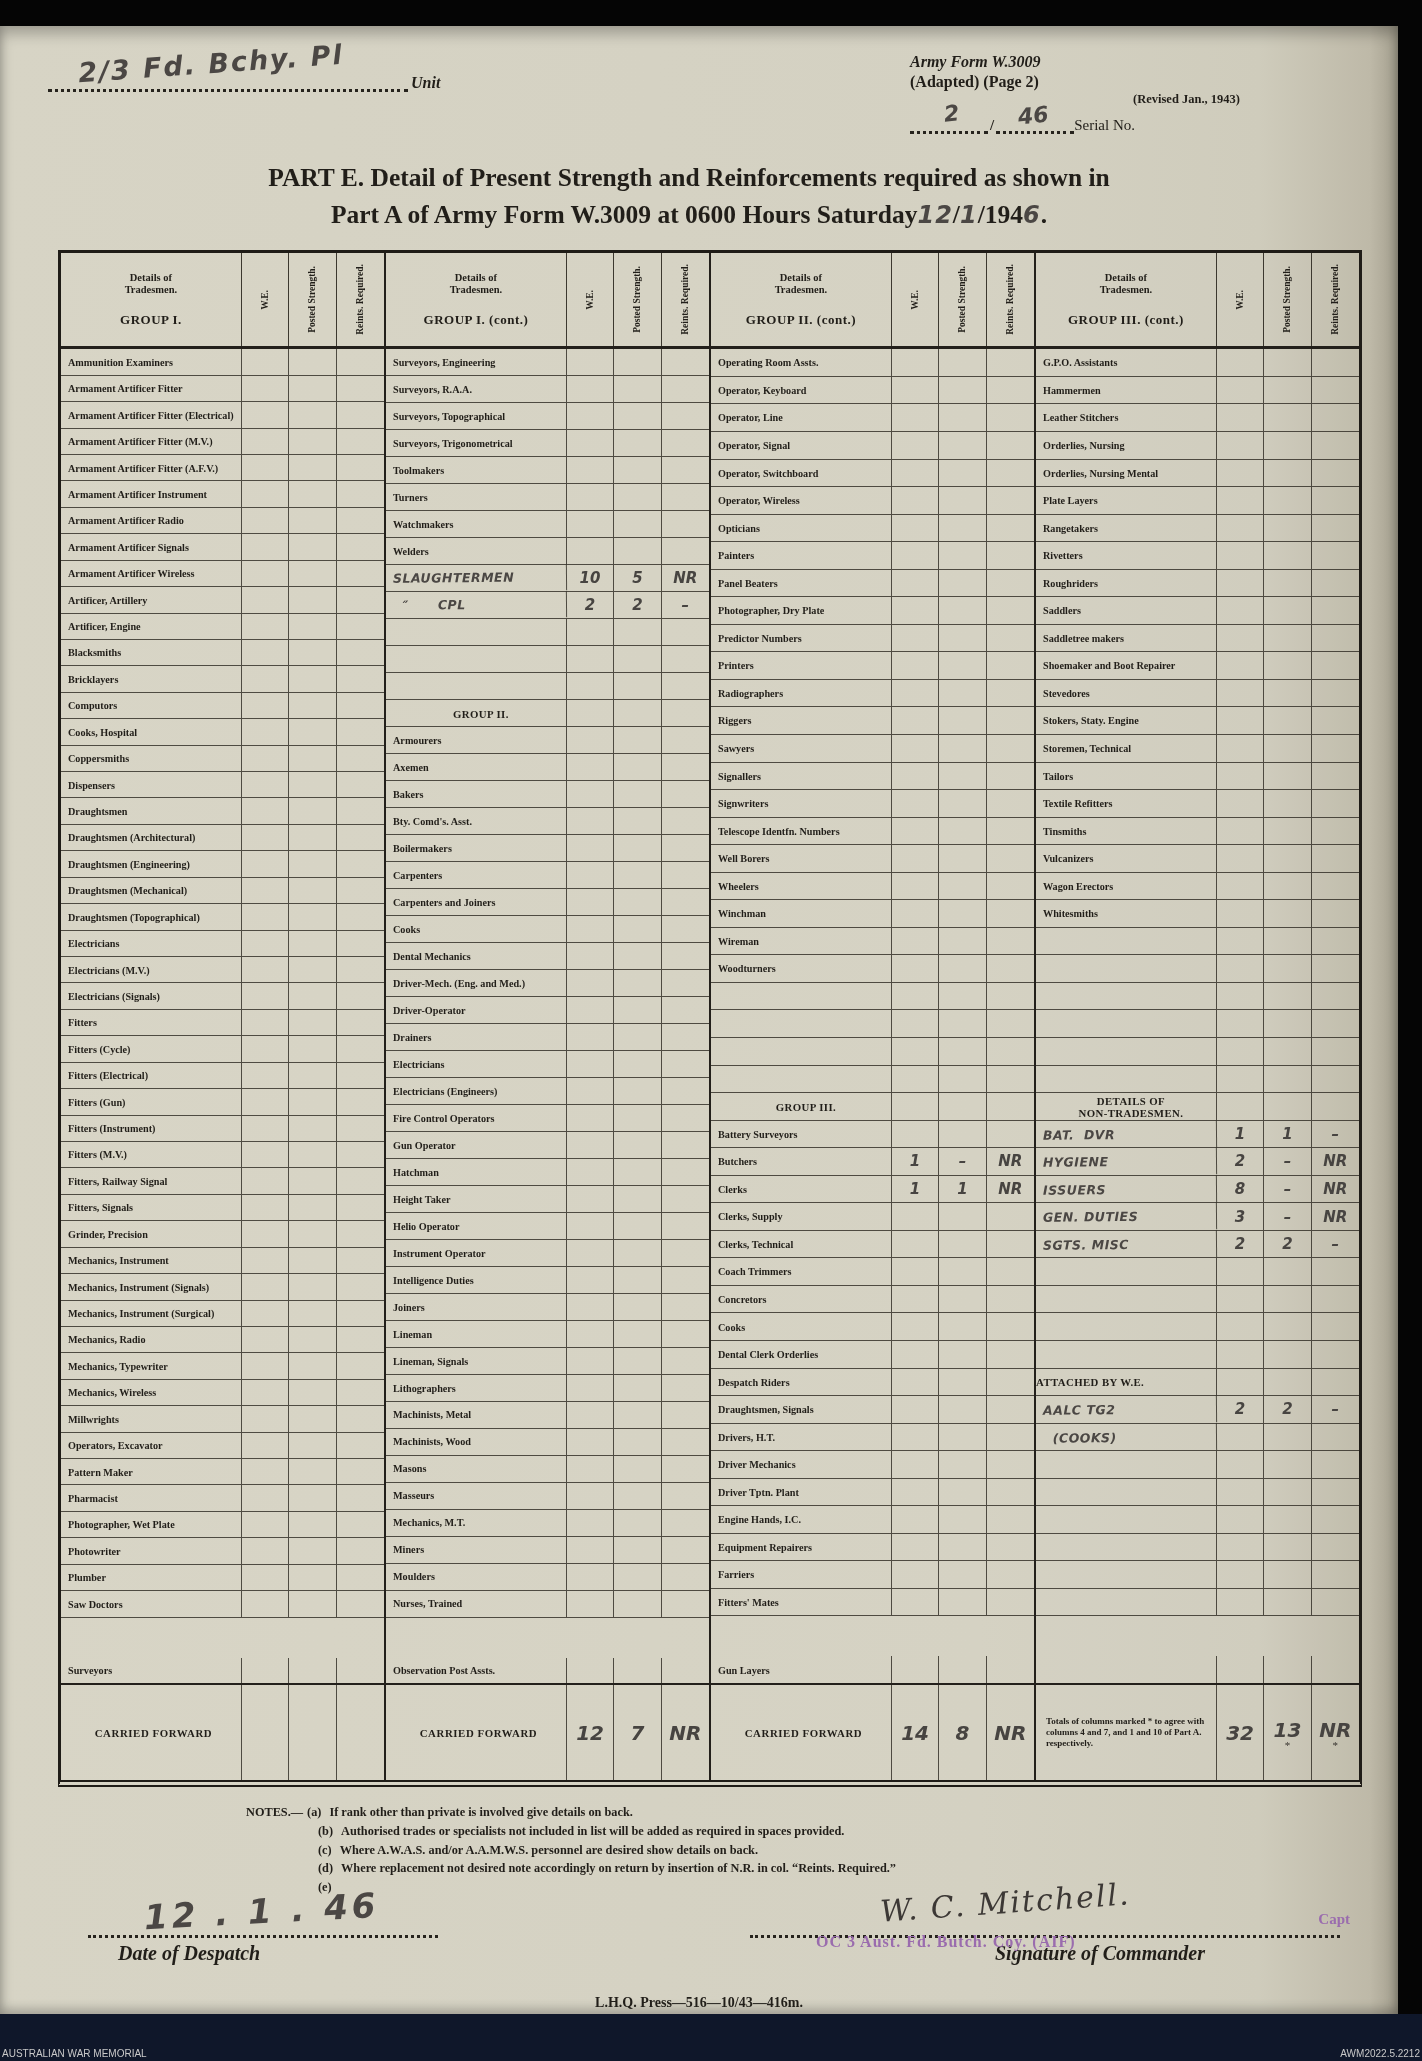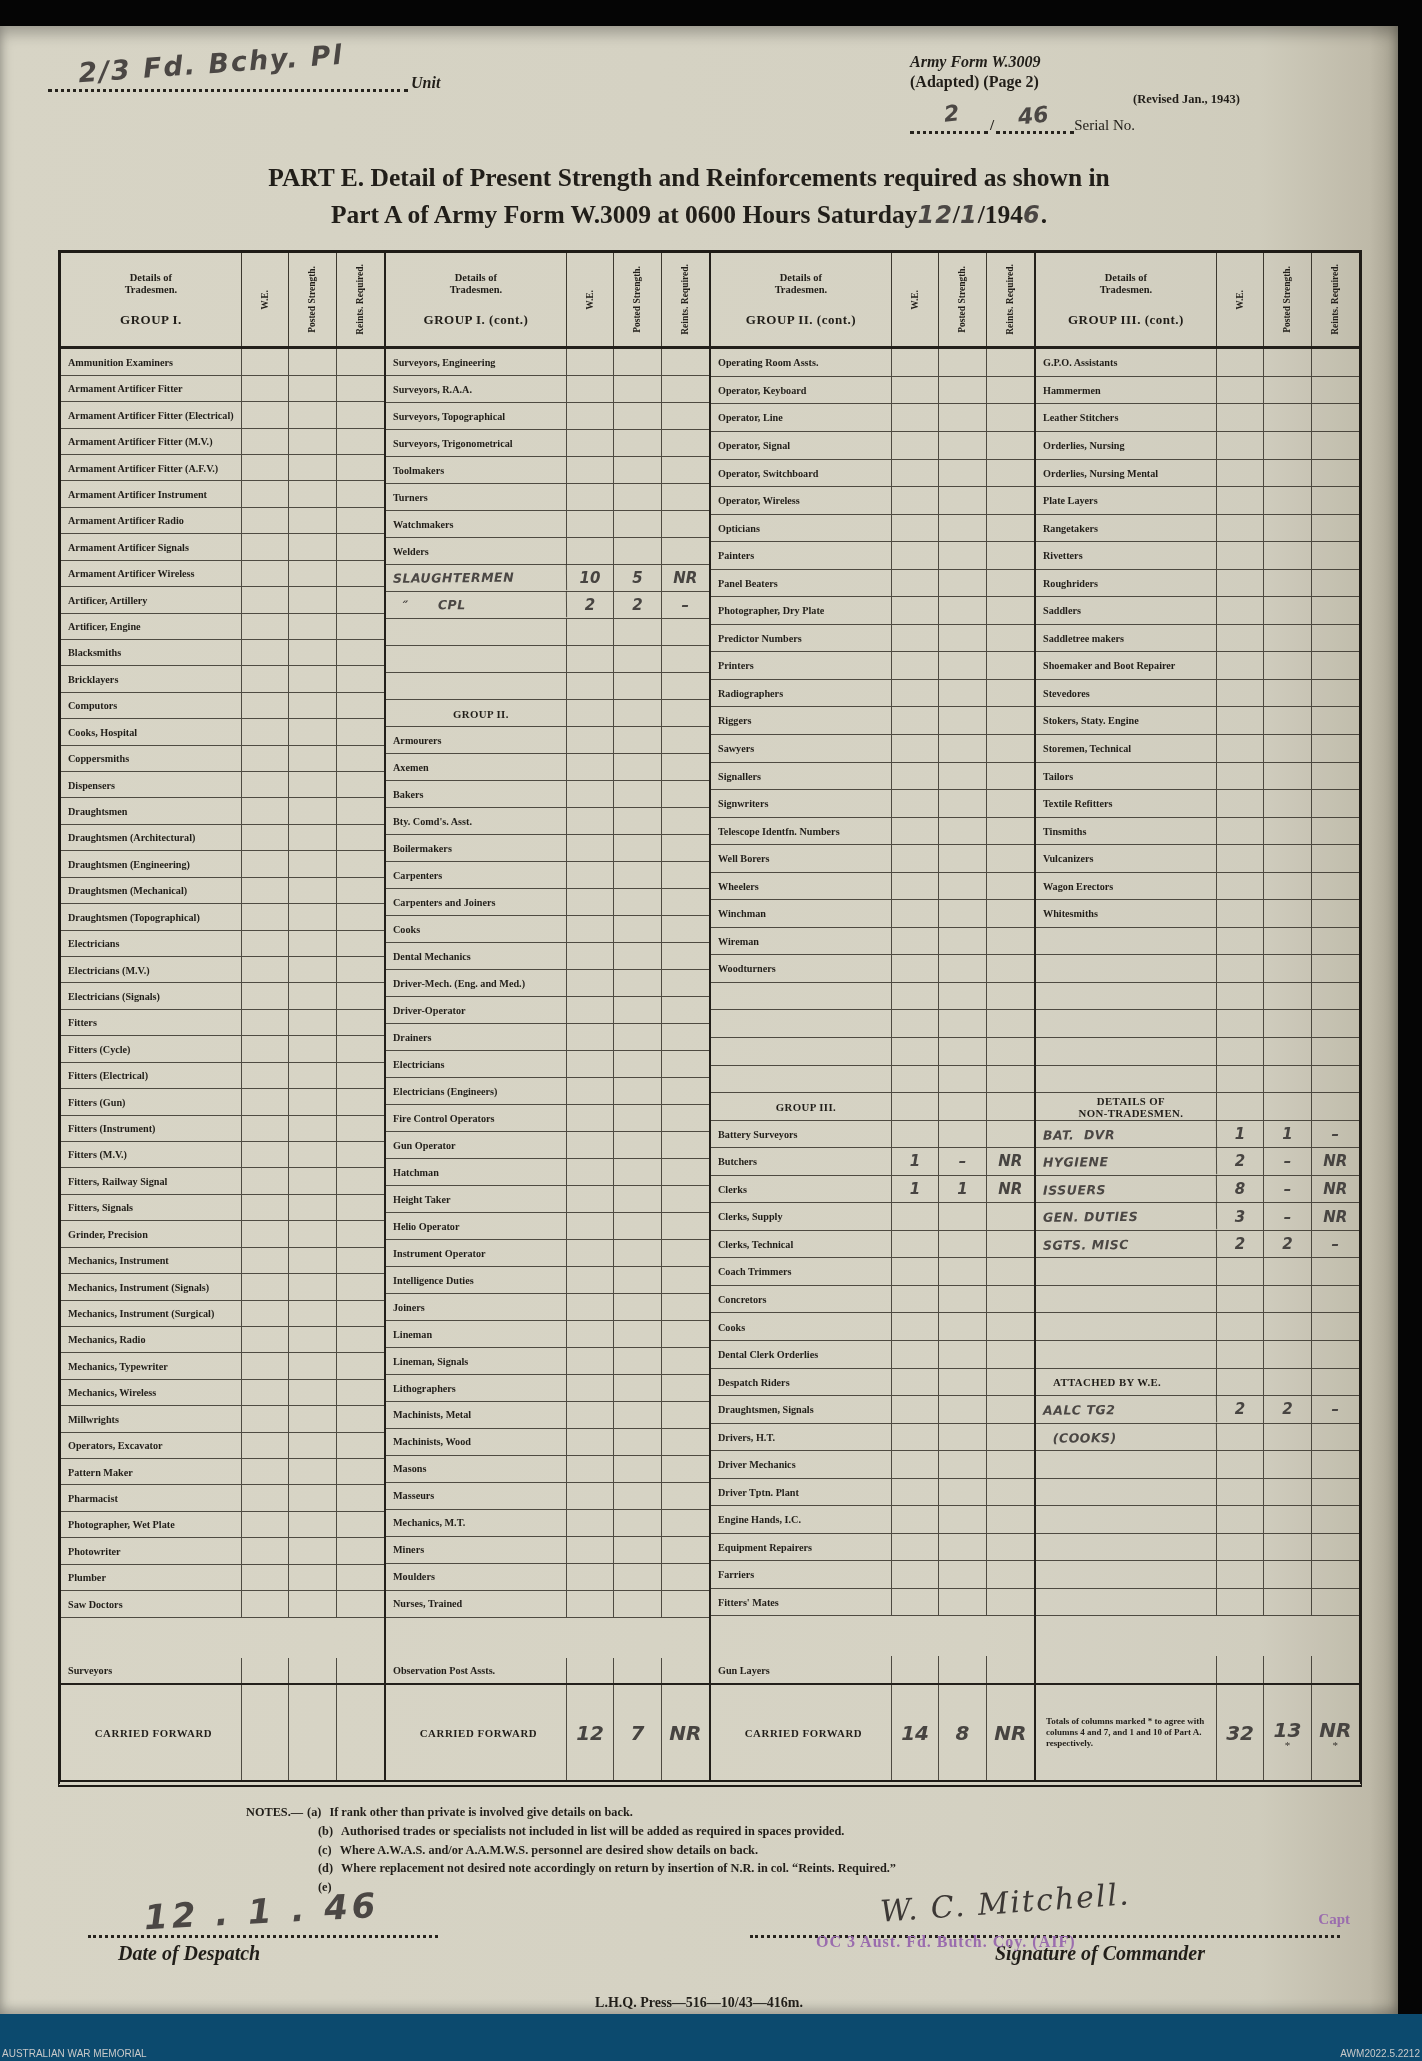--- a/index.html
+++ b/index.html
@@ -45,21 +45,21 @@
   .gbody{flex:1 1 auto;display:flex;flex-direction:column;min-height:0;}
   .row{flex:1 1 0;display:flex;border-bottom:1.2px solid rgba(44,40,32,.8);box-sizing:border-box;min-height:0;}
   .row:last-child{border-bottom:none;margin-top:40px;}
   .lc{width:56%;border-right:1.2px solid rgba(44,40,32,.8);box-sizing:border-box;
       font-size:10.2px;font-weight:700;line-height:1.12;padding:2px 2px 1px 7px;overflow:hidden;
       display:flex;flex-direction:column;justify-content:center;}
   .vc{width:14.66%;border-right:1.2px solid rgba(44,40,32,.8);box-sizing:border-box;
       display:flex;align-items:center;justify-content:center;overflow:hidden;}
   .vc.last{border-right:none;}
   .row.sec .lc{align-items:center;text-align:center;font-size:10.8px;letter-spacing:.4px;white-space:pre-line;padding-left:12px;}
-  .row.sec.aleft .lc{align-items:flex-start;text-align:left;padding-left:17px;}
+  .row.sec.aleft .lc{align-items:flex-start;text-align:left;padding-left:0;}
   .row.hwr .lc{font-family:"DejaVu Sans",sans-serif;font-style:italic;font-weight:600;color:#4b4744;
                font-size:12.5px;letter-spacing:.5px;white-space:pre;transform:rotate(-.5deg);}
   .hwv{font-family:"DejaVu Sans",sans-serif;font-style:italic;font-weight:700;color:#474441;font-size:15px;}
   .gfoot{height:97px;border-top:2.5px solid #23201b;display:flex;box-sizing:border-box;}
   .gfoot .lc{display:flex;align-items:center;justify-content:center;text-align:center;font-size:10.8px;letter-spacing:.6px;}
   .gfoot.small .lc{font-size:9px;line-height:1.25;text-align:left;padding:2px 10px;letter-spacing:0;}
   .gfoot .hwv{font-size:20px;}
   .fmark{display:block;font-size:11px;line-height:.6;text-align:center;color:#35322d;}
   .fvwrap{display:flex;flex-direction:column;align-items:center;justify-content:center;}
   
@@ -76,21 +76,21 @@
   .sig-block{position:relative;width:590px;margin-top:28px;}
   .sig-hw{position:absolute;top:-42px;left:130px;font-size:30px;font-style:italic;font-family:"DejaVu Serif",serif;
           color:#3c3835;transform:rotate(-4deg);letter-spacing:2px;white-space:nowrap;}
   .stamp{position:absolute;color:#9a6cae;font-weight:700;}
   .stamp-rank{right:-10px;top:-16px;font-size:15px;}
   .stamp-unit{left:66px;top:6px;font-size:16px;letter-spacing:1px;white-space:nowrap;}
   .sig-dots{width:590px;height:8px;}
   .sig-label{text-align:center;margin-left:110px;}
   .print-foot{text-align:center;font-weight:700;font-size:14px;margin-top:30px;}
   
-  .awm-bar{position:absolute;left:0;bottom:0;width:1422px;height:47px;background:#0c4a6e;}
+  .awm-bar{position:absolute;left:0;bottom:0;width:1422px;height:47px;background:#0f172a;}
   .awm-l{position:absolute;left:2px;bottom:2px;color:#c9c9c9;font-family:"Liberation Sans",sans-serif;font-size:10px;}
   .awm-r{position:absolute;right:2px;bottom:2px;color:#c9c9c9;font-family:"Liberation Sans",sans-serif;font-size:10px;}
 </style>
 </head>
 <body>
 
 <div id="stage">
   <div id="paper">
 
     <div class="head-row">

